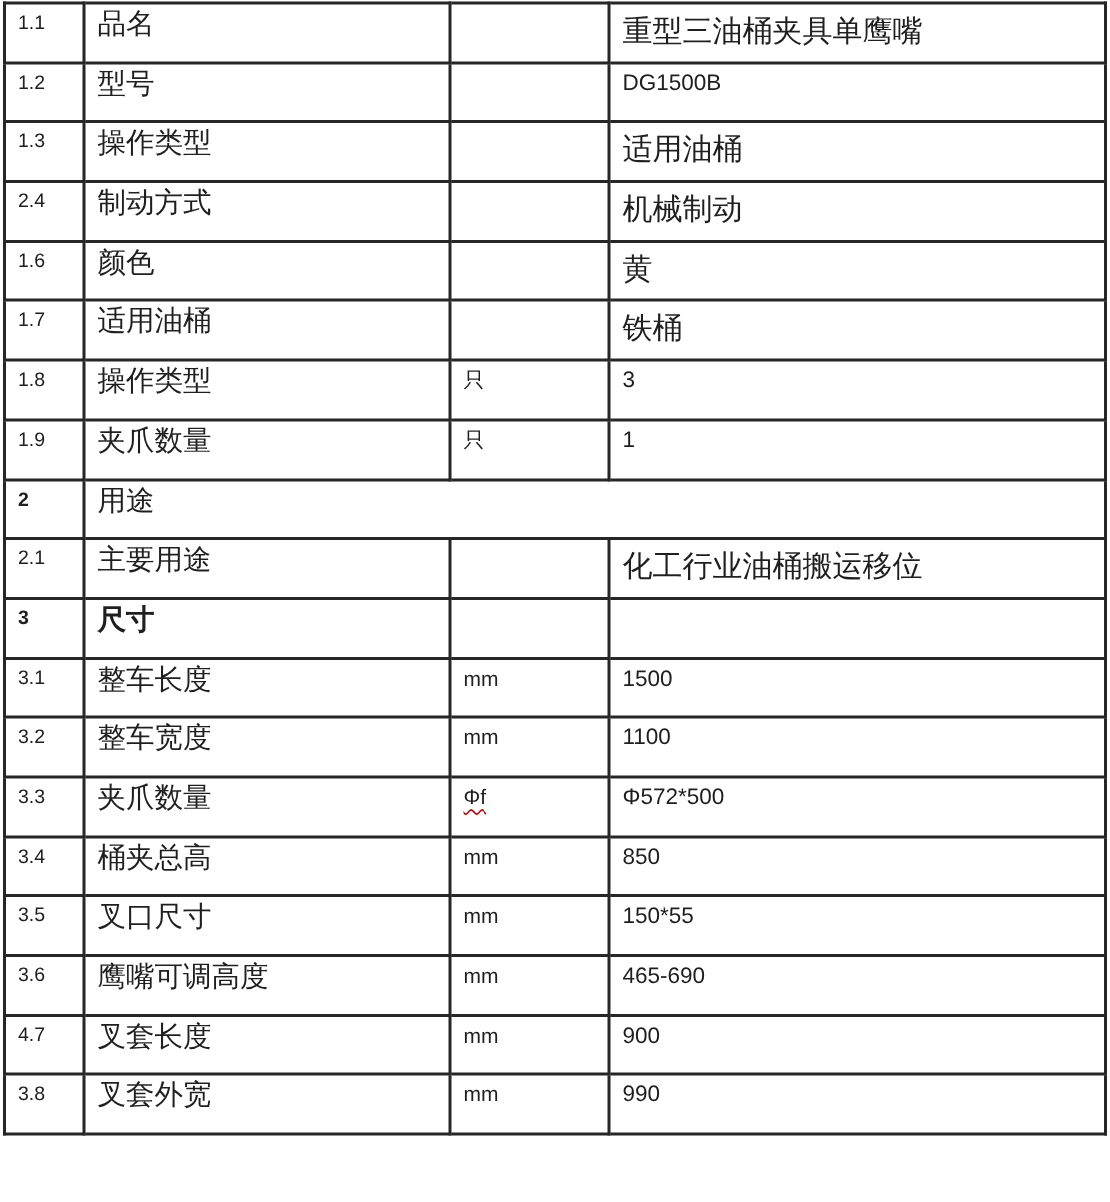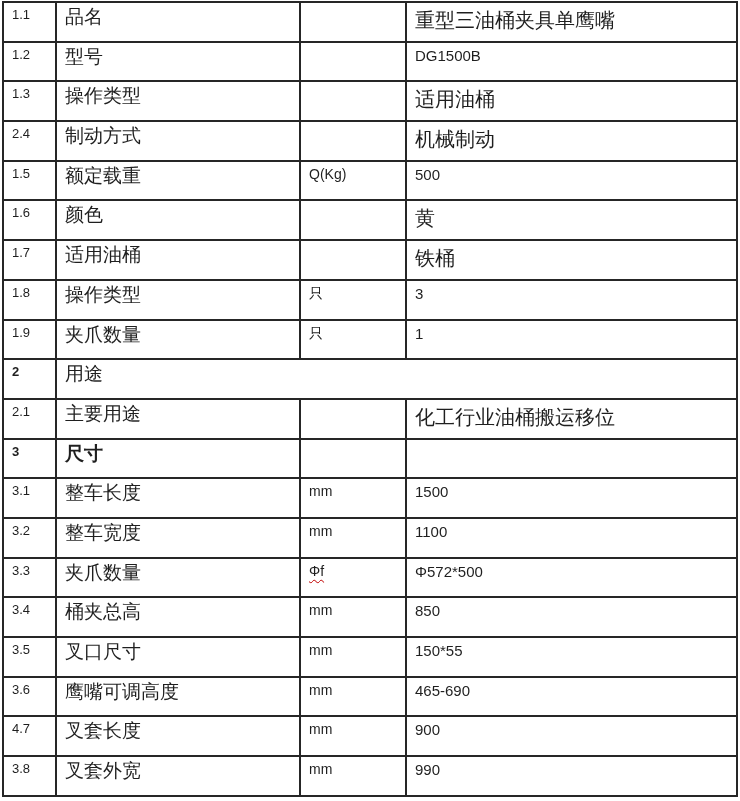--- a/index.html
+++ b/index.html
@@ -94,26 +94,20 @@
         <td class="unit"></td>
         <td class="value cjk">适用油桶</td>
       </tr>
       <tr>
         <td class="num">2.4</td>
         <td class="label">制动方式</td>
         <td class="unit"></td>
         <td class="value cjk">机械制动</td>
       </tr>
       <tr>
-        <td class="num">1.5</td>
-        <td class="label">额定载重</td>
-        <td class="unit">Q(Kg)</td>
-        <td class="value">500</td>
-      </tr>
-      <tr>
         <td class="num">1.6</td>
         <td class="label">颜色</td>
         <td class="unit"></td>
         <td class="value cjk">黄</td>
       </tr>
       <tr>
         <td class="num">1.7</td>
         <td class="label">适用油桶</td>
         <td class="unit"></td>
         <td class="value cjk">铁桶</td>

